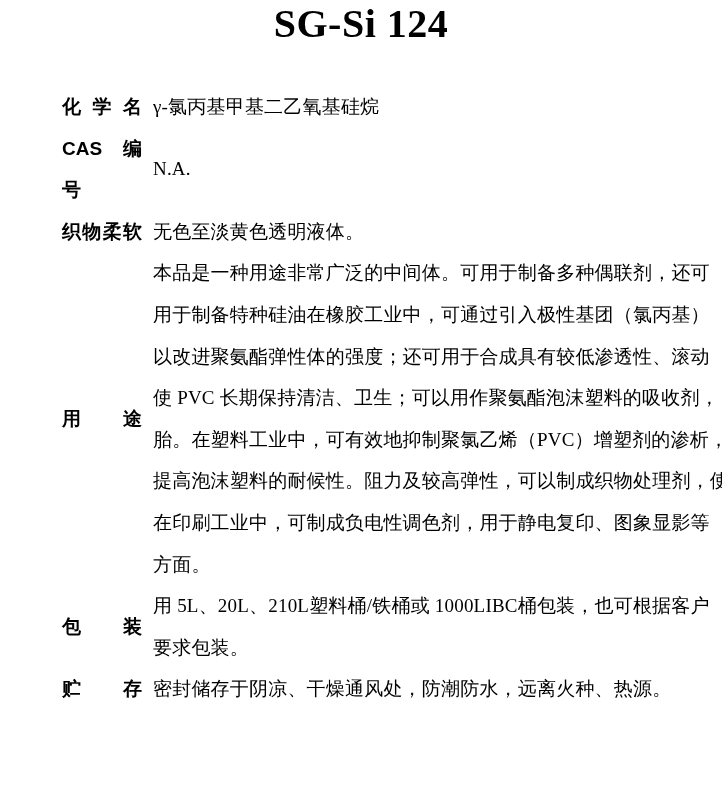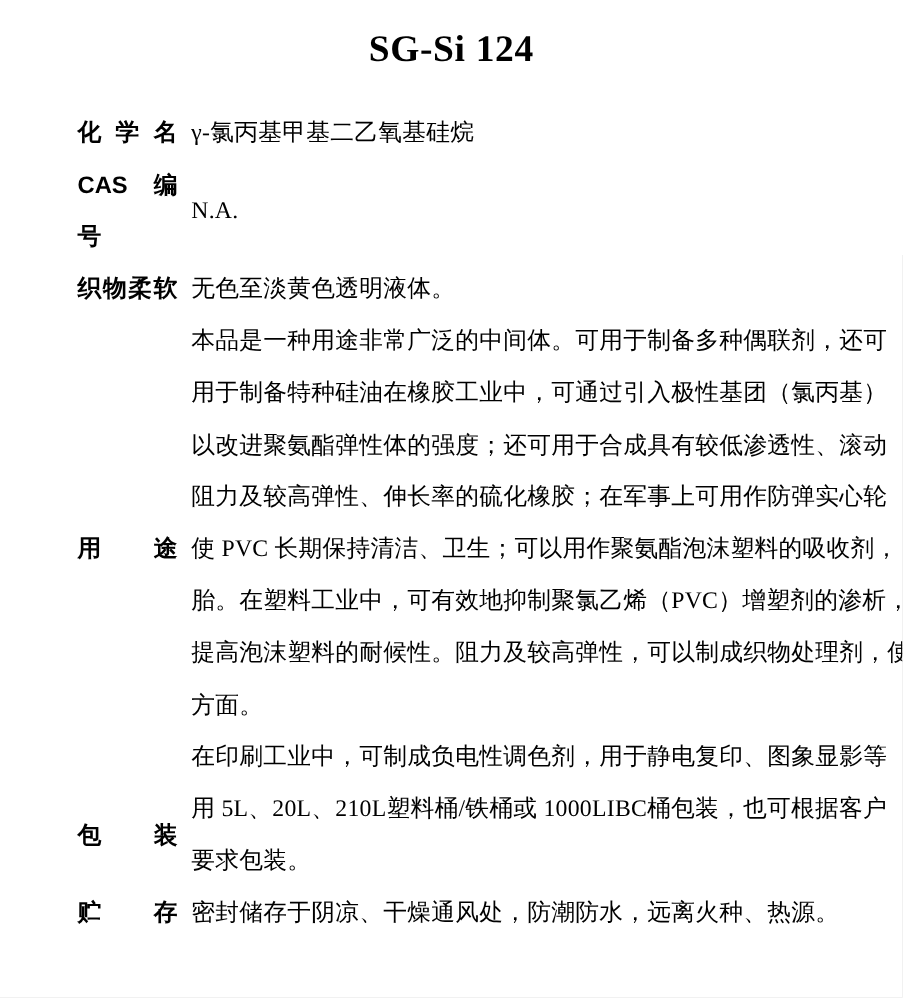--- a/index.html
+++ b/index.html
@@ -11,25 +11,25 @@
     position: relative;
     width: 722px;
     height: 798px;
     margin: 0 auto;
     background: #ffffff;
     overflow: hidden;
     color: #000000;
     font-family: "Liberation Serif", "DejaVu Serif", serif;
   }
   .doc-title {
-    padding-top: 22px;
+    padding-top: 6px;
     text-align: center;
     font-family: "Liberation Serif", "DejaVu Serif", serif;
     font-weight: bold;
-    font-size: 30px;
+    font-size: 40px;
     line-height: 36px;
     letter-spacing: 0.5px;
   }
   .sections {
     position: absolute;
     top: 86px;
     left: 62px;
     right: 50px;
   }
   .row {
@@ -84,26 +84,25 @@
     <div class="row-body">
           <div class="line">无色至淡黄色透明液体。</div>
         </div>
   </div>
       <div class="row">
     <div class="row-label">用 途</div>
     <div class="row-body">
           <div class="line">本品是一种用途非常广泛的中间体。可用于制备多种偶联剂，还可</div>
           <div class="line">用于制备特种硅油在橡胶工业中，可通过引入极性基团（氯丙基）</div>
           <div class="line">以改进聚氨酯弹性体的强度；还可用于合成具有较低渗透性、滚动</div>
-          <div class="line">阻力及较高弹性、伸长率的硫化橡胶；在军事上可用作防弹实心轮</div>
           <div class="line">使 PVC 长期保持清洁、卫生；可以用作聚氨酯泡沫塑料的吸收剂，</div>
           <div class="line">胎。在塑料工业中，可有效地抑制聚氯乙烯（PVC）增塑剂的渗析，</div>
           <div class="line">提高泡沫塑料的耐候性。阻力及较高弹性，可以制成织物处理剂，使</div>
+          <div class="line">在印刷工业中，可制成负电性调色剂，用于静电复印、图象显影等</div>
           <div class="line">方面。</div>
-          <div class="line">在印刷工业中，可制成负电性调色剂，用于静电复印、图象显影等</div>
         </div>
   </div>
       <div class="row">
     <div class="row-label">包 装</div>
     <div class="row-body">
           <div class="line">用 5L、20L、210L塑料桶/铁桶或 1000LIBC桶包装，也可根据客户</div>
           <div class="line">要求包装。</div>
         </div>
   </div>
       <div class="row">

